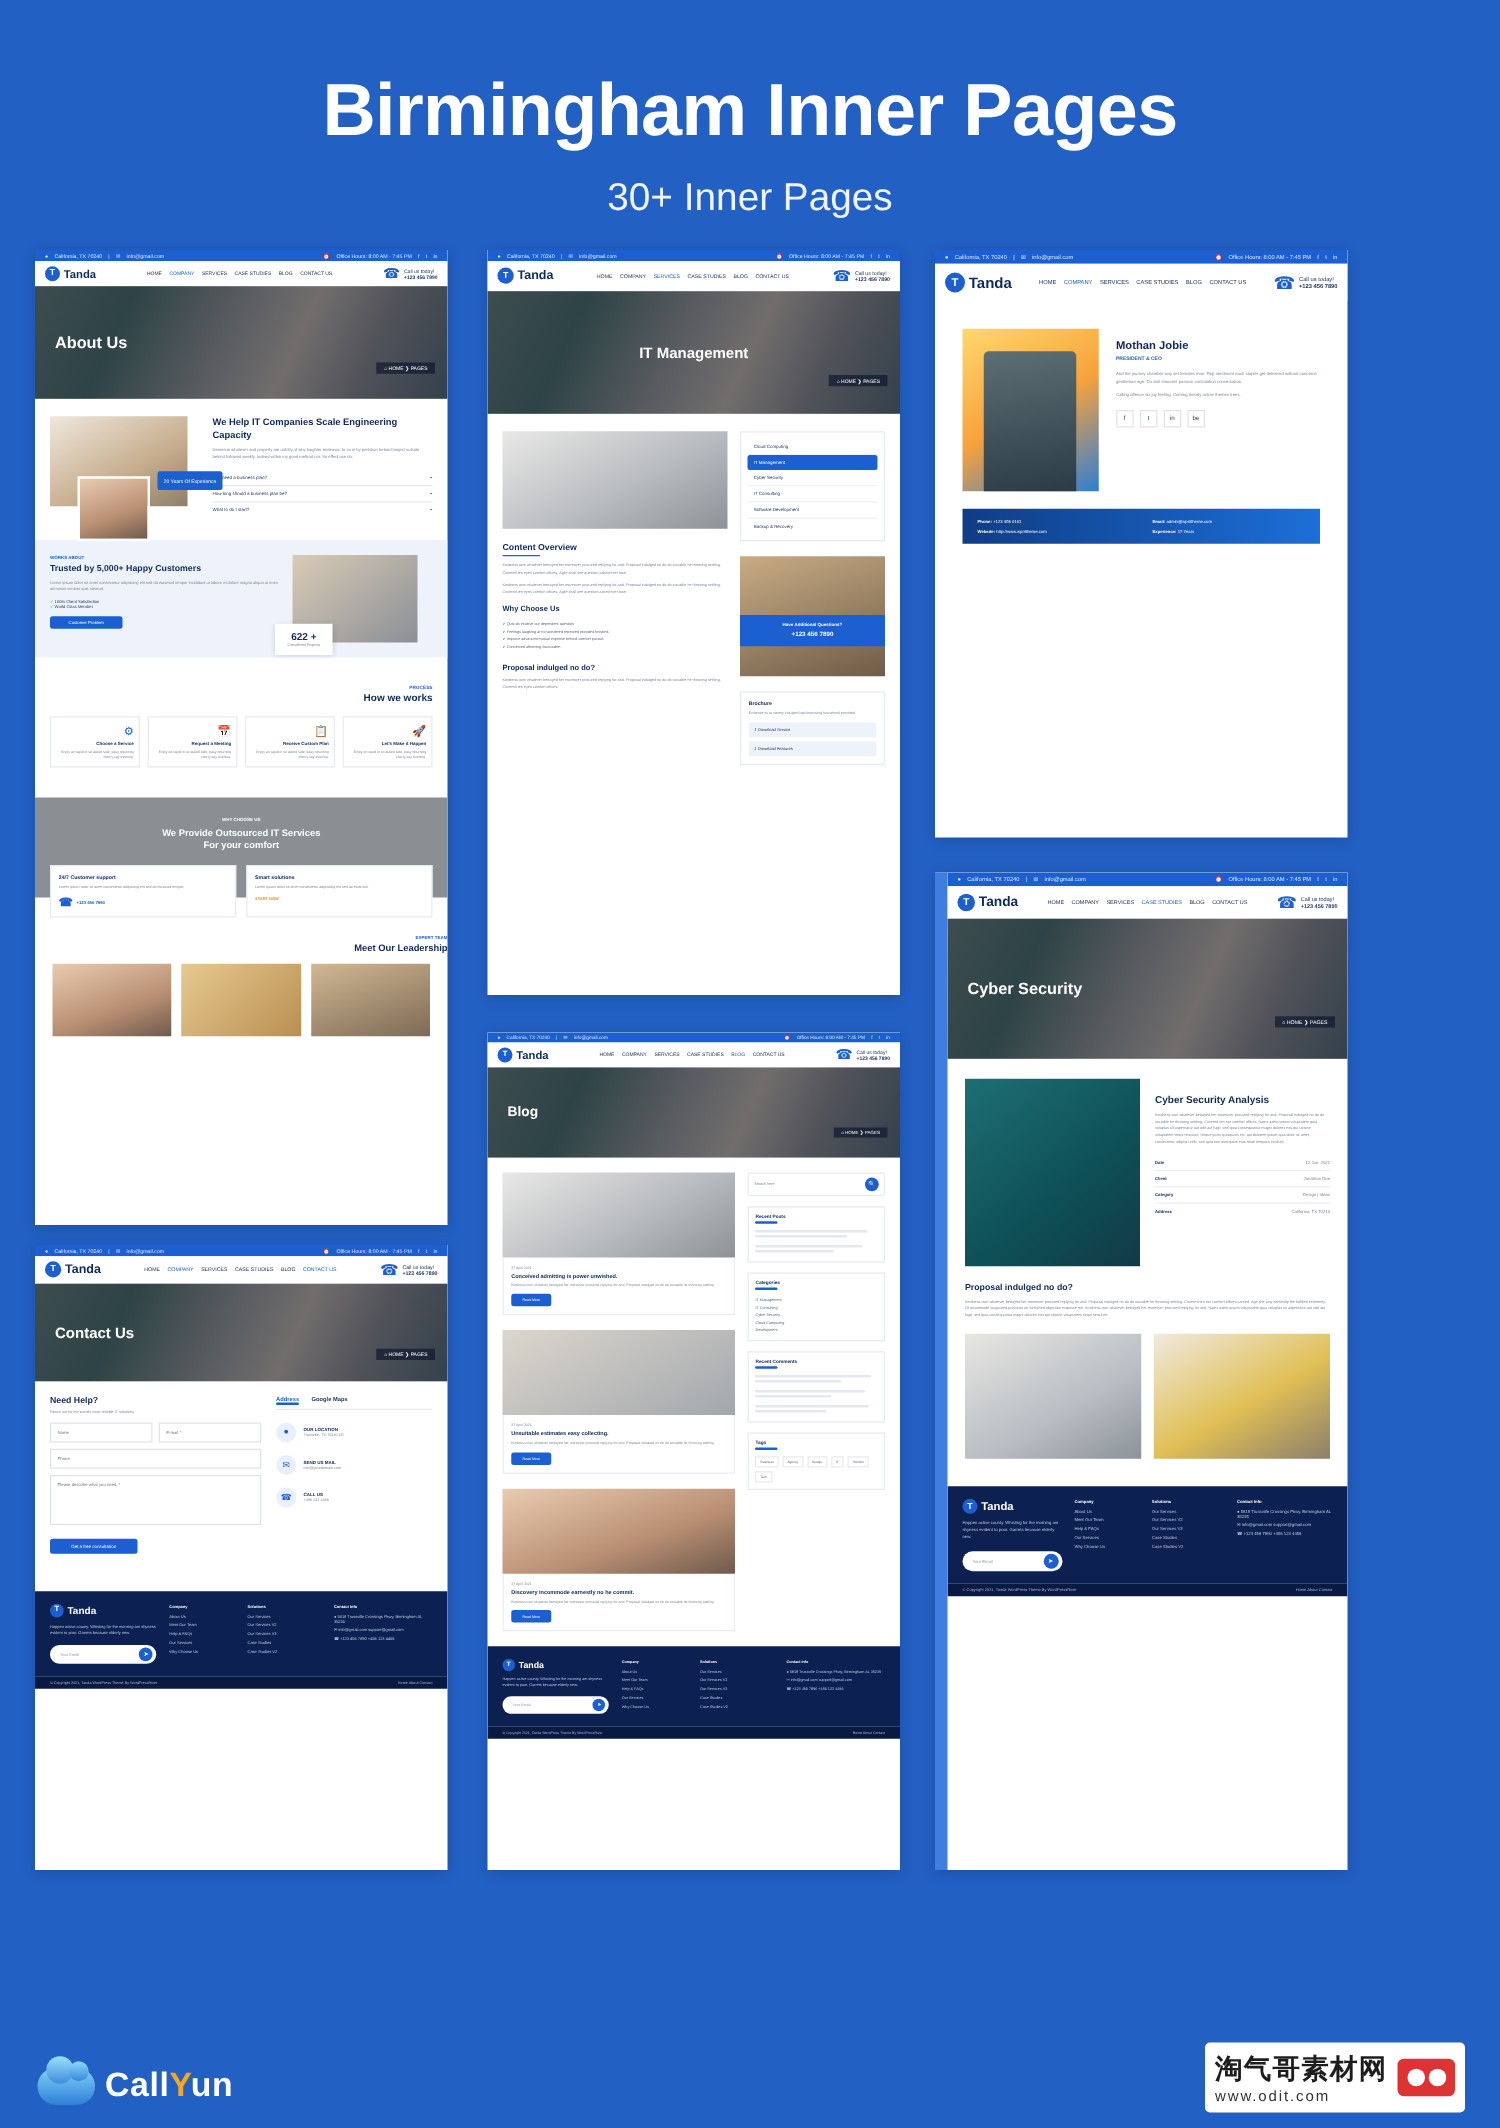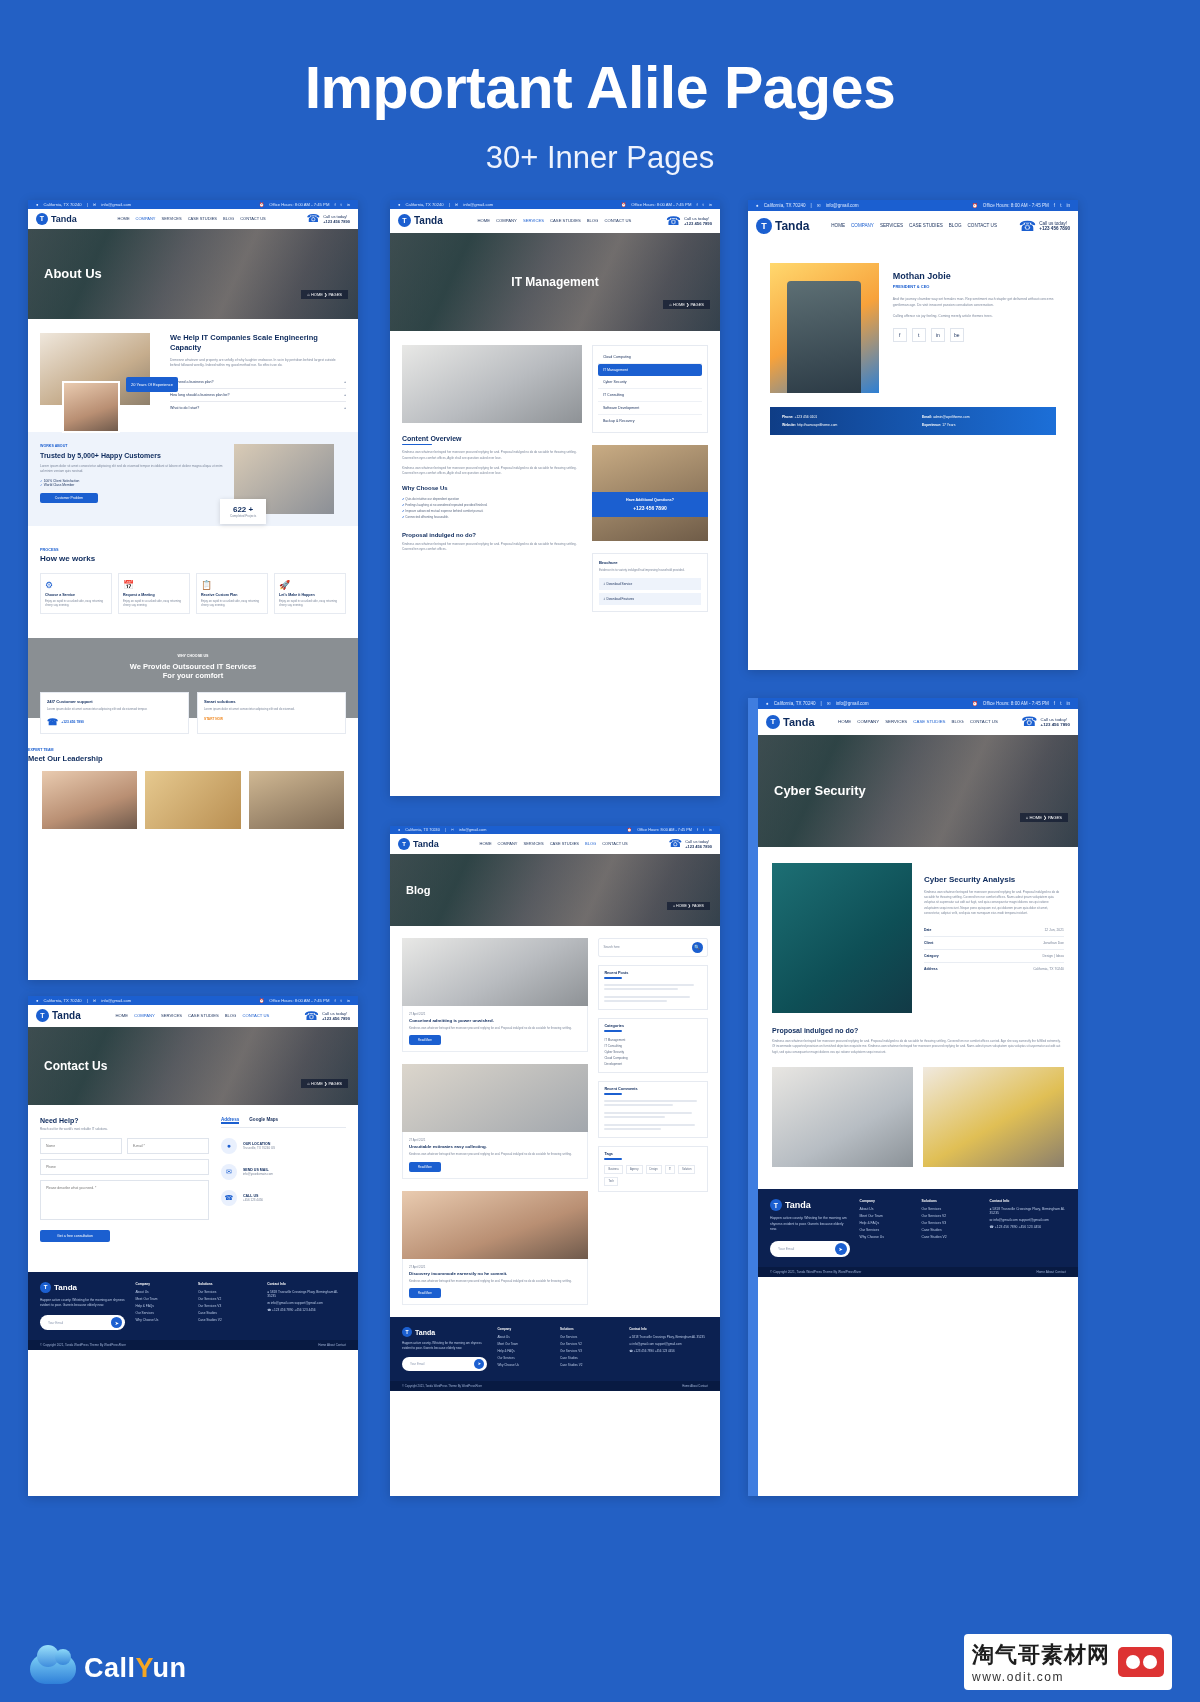--- a/index.html
+++ b/index.html
@@ -121,21 +121,21 @@
     display:flex; align-items:center; justify-content:center; gap:3px;
   }
   .wm-right .glasses i {
     width:14px; height:14px; border-radius:50%; background:#fff; display:block;
   }
 </style>
 </head>
 <body>
 
 <div class="hero">
-  <h1>Important Alile Pages</h1>
+  <h1>Birmingham Inner Pages</h1>
   <h2>30+ Inner Pages</h2>
 </div>
 
 <div class="board">
 
   <div class="shot" style="left:28px; top:2px; width:330px; height:780px;">
     <div class="topbar" style="height:9px; font-size:4.2px;">
       <div class="grp">
         <span>●</span>
         <span>California, TX 70240</span>
@@ -221,21 +221,21 @@
       </div>
       <div style="width:112px;position:relative;">
         <div class="imgph" style="width:100px;height:70px;background:linear-gradient(140deg,#d9cbb6,#8b8f96);"></div>
         <div style="position:absolute;left:-14px;top:55px;background:#fff;padding:6px 10px;text-align:center;box-shadow:0 1px 5px rgba(0,0,0,.15);">
           <div class="h-blue" style="font-size:8px;">622 +</div>
           <div class="p-gray" style="font-size:3px;">Completed Projects</div>
         </div>
       </div>
     </div>
 
-    <div class="sec" style="text-align:left;padding-top:22px;">
+    <div class="sec" style="text-align:right;padding-top:22px;">
       <div style="color:#1b5fd0;font-size:3.8px;font-weight:700;">PROCESS</div>
       <div class="h-blue" style="font-size:8px;margin-top:2px;">How we works</div>
       <div style="display:flex;gap:6px;margin-top:10px;">
         <div style="flex:1;border:1px solid #e6eaf1;padding:6px 4px;">
           <div style="font-size:9px;color:#1b5fd0;">⚙</div>
           <div class="h-blue" style="font-size:3.6px;margin-top:3px;">Choose a Service</div>
           <div class="p-gray" style="font-size:2.8px;line-height:1.5;margin-top:2px;">Enjoy an rapid in so asked side, easy returning cherry say evening.</div>
         </div>
         <div style="flex:1;border:1px solid #e6eaf1;padding:6px 4px;">
           <div style="font-size:9px;color:#1b5fd0;">📅</div>
@@ -270,21 +270,21 @@
           <span>+123 456 7890</span>
         </div>
       </div>
       <div style="flex:1;background:#fff;border:1px solid #e6eaf1;padding:6px;">
         <div class="h-blue" style="font-size:4.2px;">Smart solutions</div>
         <div class="p-gray" style="font-size:2.9px;line-height:1.55;margin-top:3px;">Lorem ipsum dolor sit amet consectetur adipiscing elit sed do eiusmod.</div>
         <div style="margin-top:5px;color:#f08a24;font-size:3.2px;font-weight:700;">START NOW</div>
       </div>
     </div>
 
-    <div style="text-align:left;margin-top:14px;">
+    <div style="text-align:right;margin-top:14px;">
       <div style="color:#1b5fd0;font-size:3.6px;font-weight:700;">EXPERT TEAM</div>
       <div class="h-blue" style="font-size:7.5px;margin-top:2px;">Meet Our Leadership</div>
       <div style="display:flex;gap:8px;justify-content:center;margin-top:8px;padding:0 14px;">
         <div class="imgph face" style="flex:1;height:58px;"></div>
         <div class="imgph warm" style="flex:1;height:58px;"></div>
         <div class="imgph" style="flex:1;height:58px;background:linear-gradient(160deg,#d0b893,#7e6a55);"></div>
       </div>
     </div>
   </div>
 

